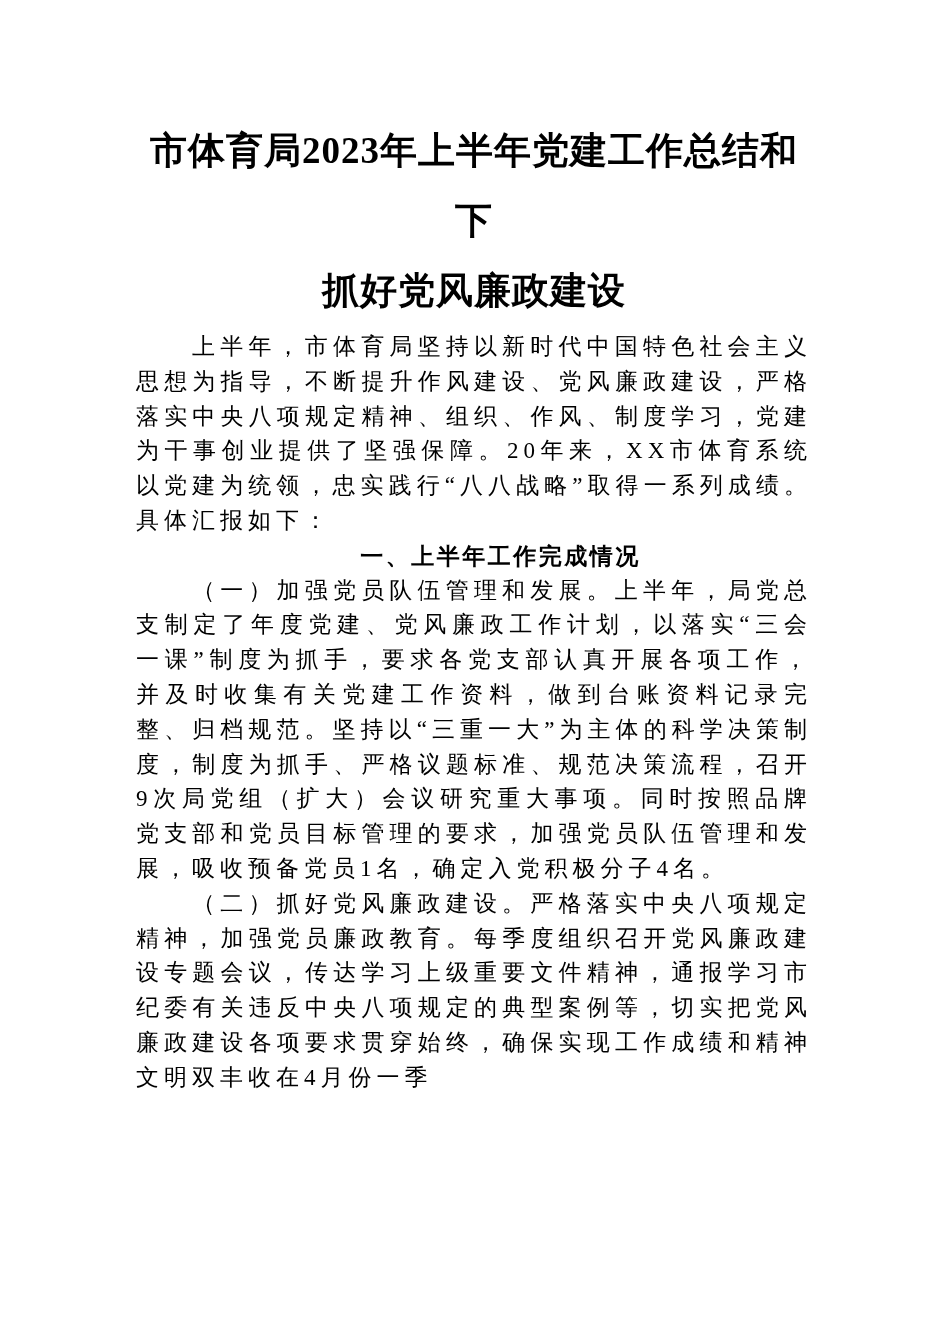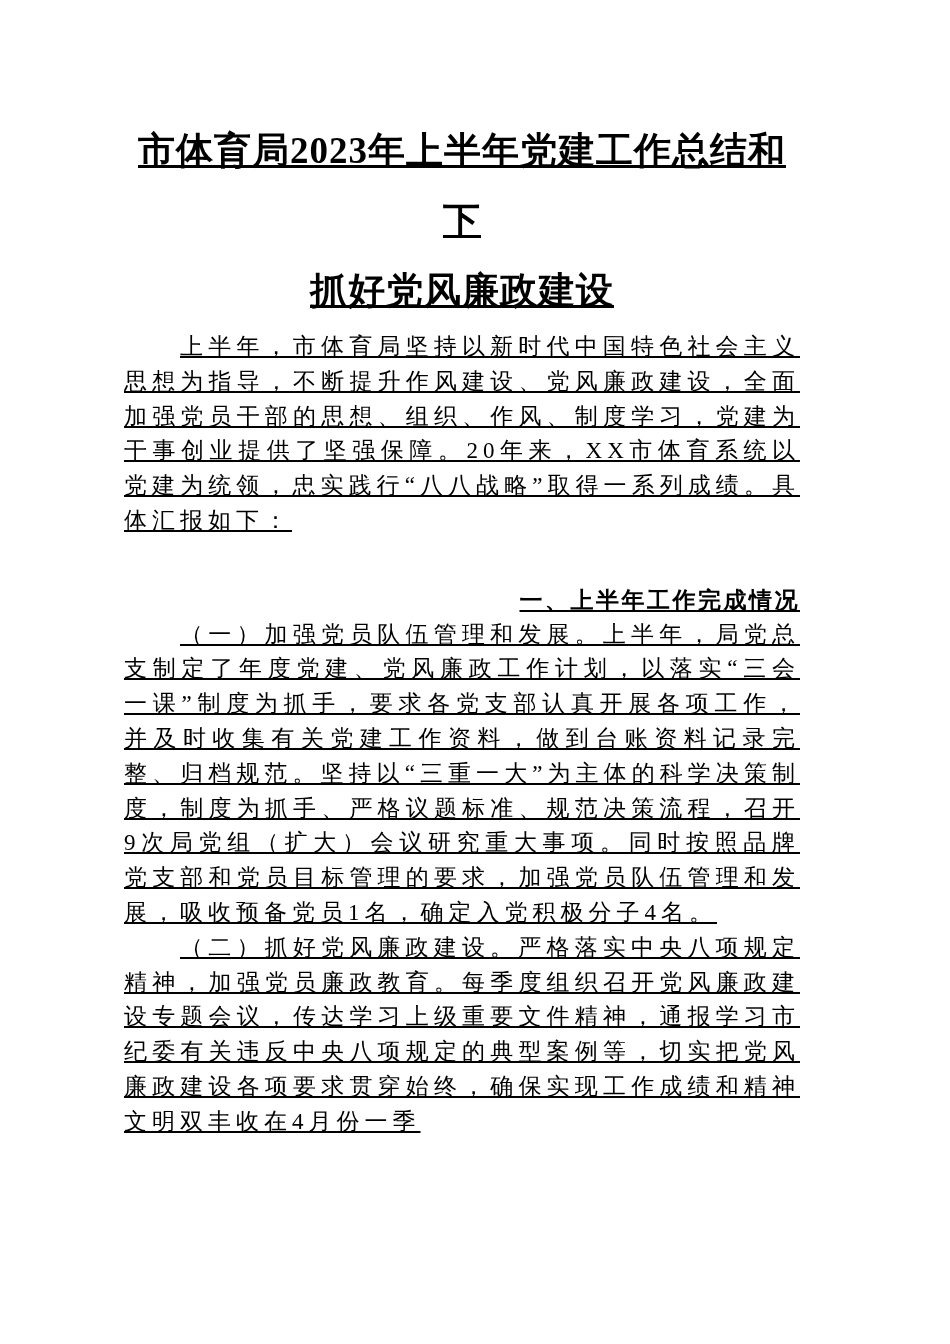--- a/index.html
+++ b/index.html
@@ -12,24 +12,23 @@
     color: #000000;
   }
   .page {
     position: relative;
     width: 950px;
     height: 1344px;
     background: #ffffff;
   }
   .content {
     position: absolute;
-    left: 124px;
+    left: 136px;
     top: 116px;
     width: 676px;
-    text-decoration: underline;
   }
   .doc-title {
     font-family: "Liberation Serif", "DejaVu Serif", serif;
     font-weight: 700;
     font-size: 37px;
     line-height: 70px;
     text-align: center;
     letter-spacing: 1px;
     color: #000000;
   }
@@ -45,33 +44,32 @@
   }
   .para {
     text-indent: 56px;
   }
   .heading {
     font-family: "Liberation Sans", "DejaVu Sans", sans-serif;
     font-size: 23px;
     font-weight: 700;
     letter-spacing: 2.5px;
     text-indent: 53px;
-    text-align: right;
-    margin-top: 44px;
+    text-align: center;
   }
 </style>
 </head>
 <body>
 
 <div class="page">
   <div class="content">
     <h1 class="doc-title">
       <span class="title-line">市体育局2023年上半年党建工作总结和下</span>
       <span class="title-line">抓好党风廉政建设</span>
     </h1>
     <div class="body-text">
-      <p class="para">上半年，市体育局坚持以新时代中国特色社会主义思想为指导，不断提升作风建设、党风廉政建设，全面加强党员干部的思想、组织、作风、制度学习，党建为干事创业提供了坚强保障。20年来，XX市体育系统以党建为统领，忠实践行“八八战略”取得一系列成绩。具体汇报如下：</p>
+      <p class="para">上半年，市体育局坚持以新时代中国特色社会主义思想为指导，不断提升作风建设、党风廉政建设，严格落实中央八项规定精神、组织、作风、制度学习，党建为干事创业提供了坚强保障。20年来，XX市体育系统以党建为统领，忠实践行“八八战略”取得一系列成绩。具体汇报如下：</p>
       <h2 class="heading">一、上半年工作完成情况</h2>
       <p class="para">（一）加强党员队伍管理和发展。上半年，局党总支制定了年度党建、党风廉政工作计划，以落实“三会一课”制度为抓手，要求各党支部认真开展各项工作，并及时收集有关党建工作资料，做到台账资料记录完整、归档规范。坚持以“三重一大”为主体的科学决策制度，制度为抓手、严格议题标准、规范决策流程，召开9次局党组（扩大）会议研究重大事项。同时按照品牌党支部和党员目标管理的要求，加强党员队伍管理和发展，吸收预备党员1名，确定入党积极分子4名。</p>
       <p class="para">（二）抓好党风廉政建设。严格落实中央八项规定精神，加强党员廉政教育。每季度组织召开党风廉政建设专题会议，传达学习上级重要文件精神，通报学习市纪委有关违反中央八项规定的典型案例等，切实把党风廉政建设各项要求贯穿始终，确保实现工作成绩和精神文明双丰收在4月份一季</p>
     </div>
   </div>
 </div>
 
 </body></html>

